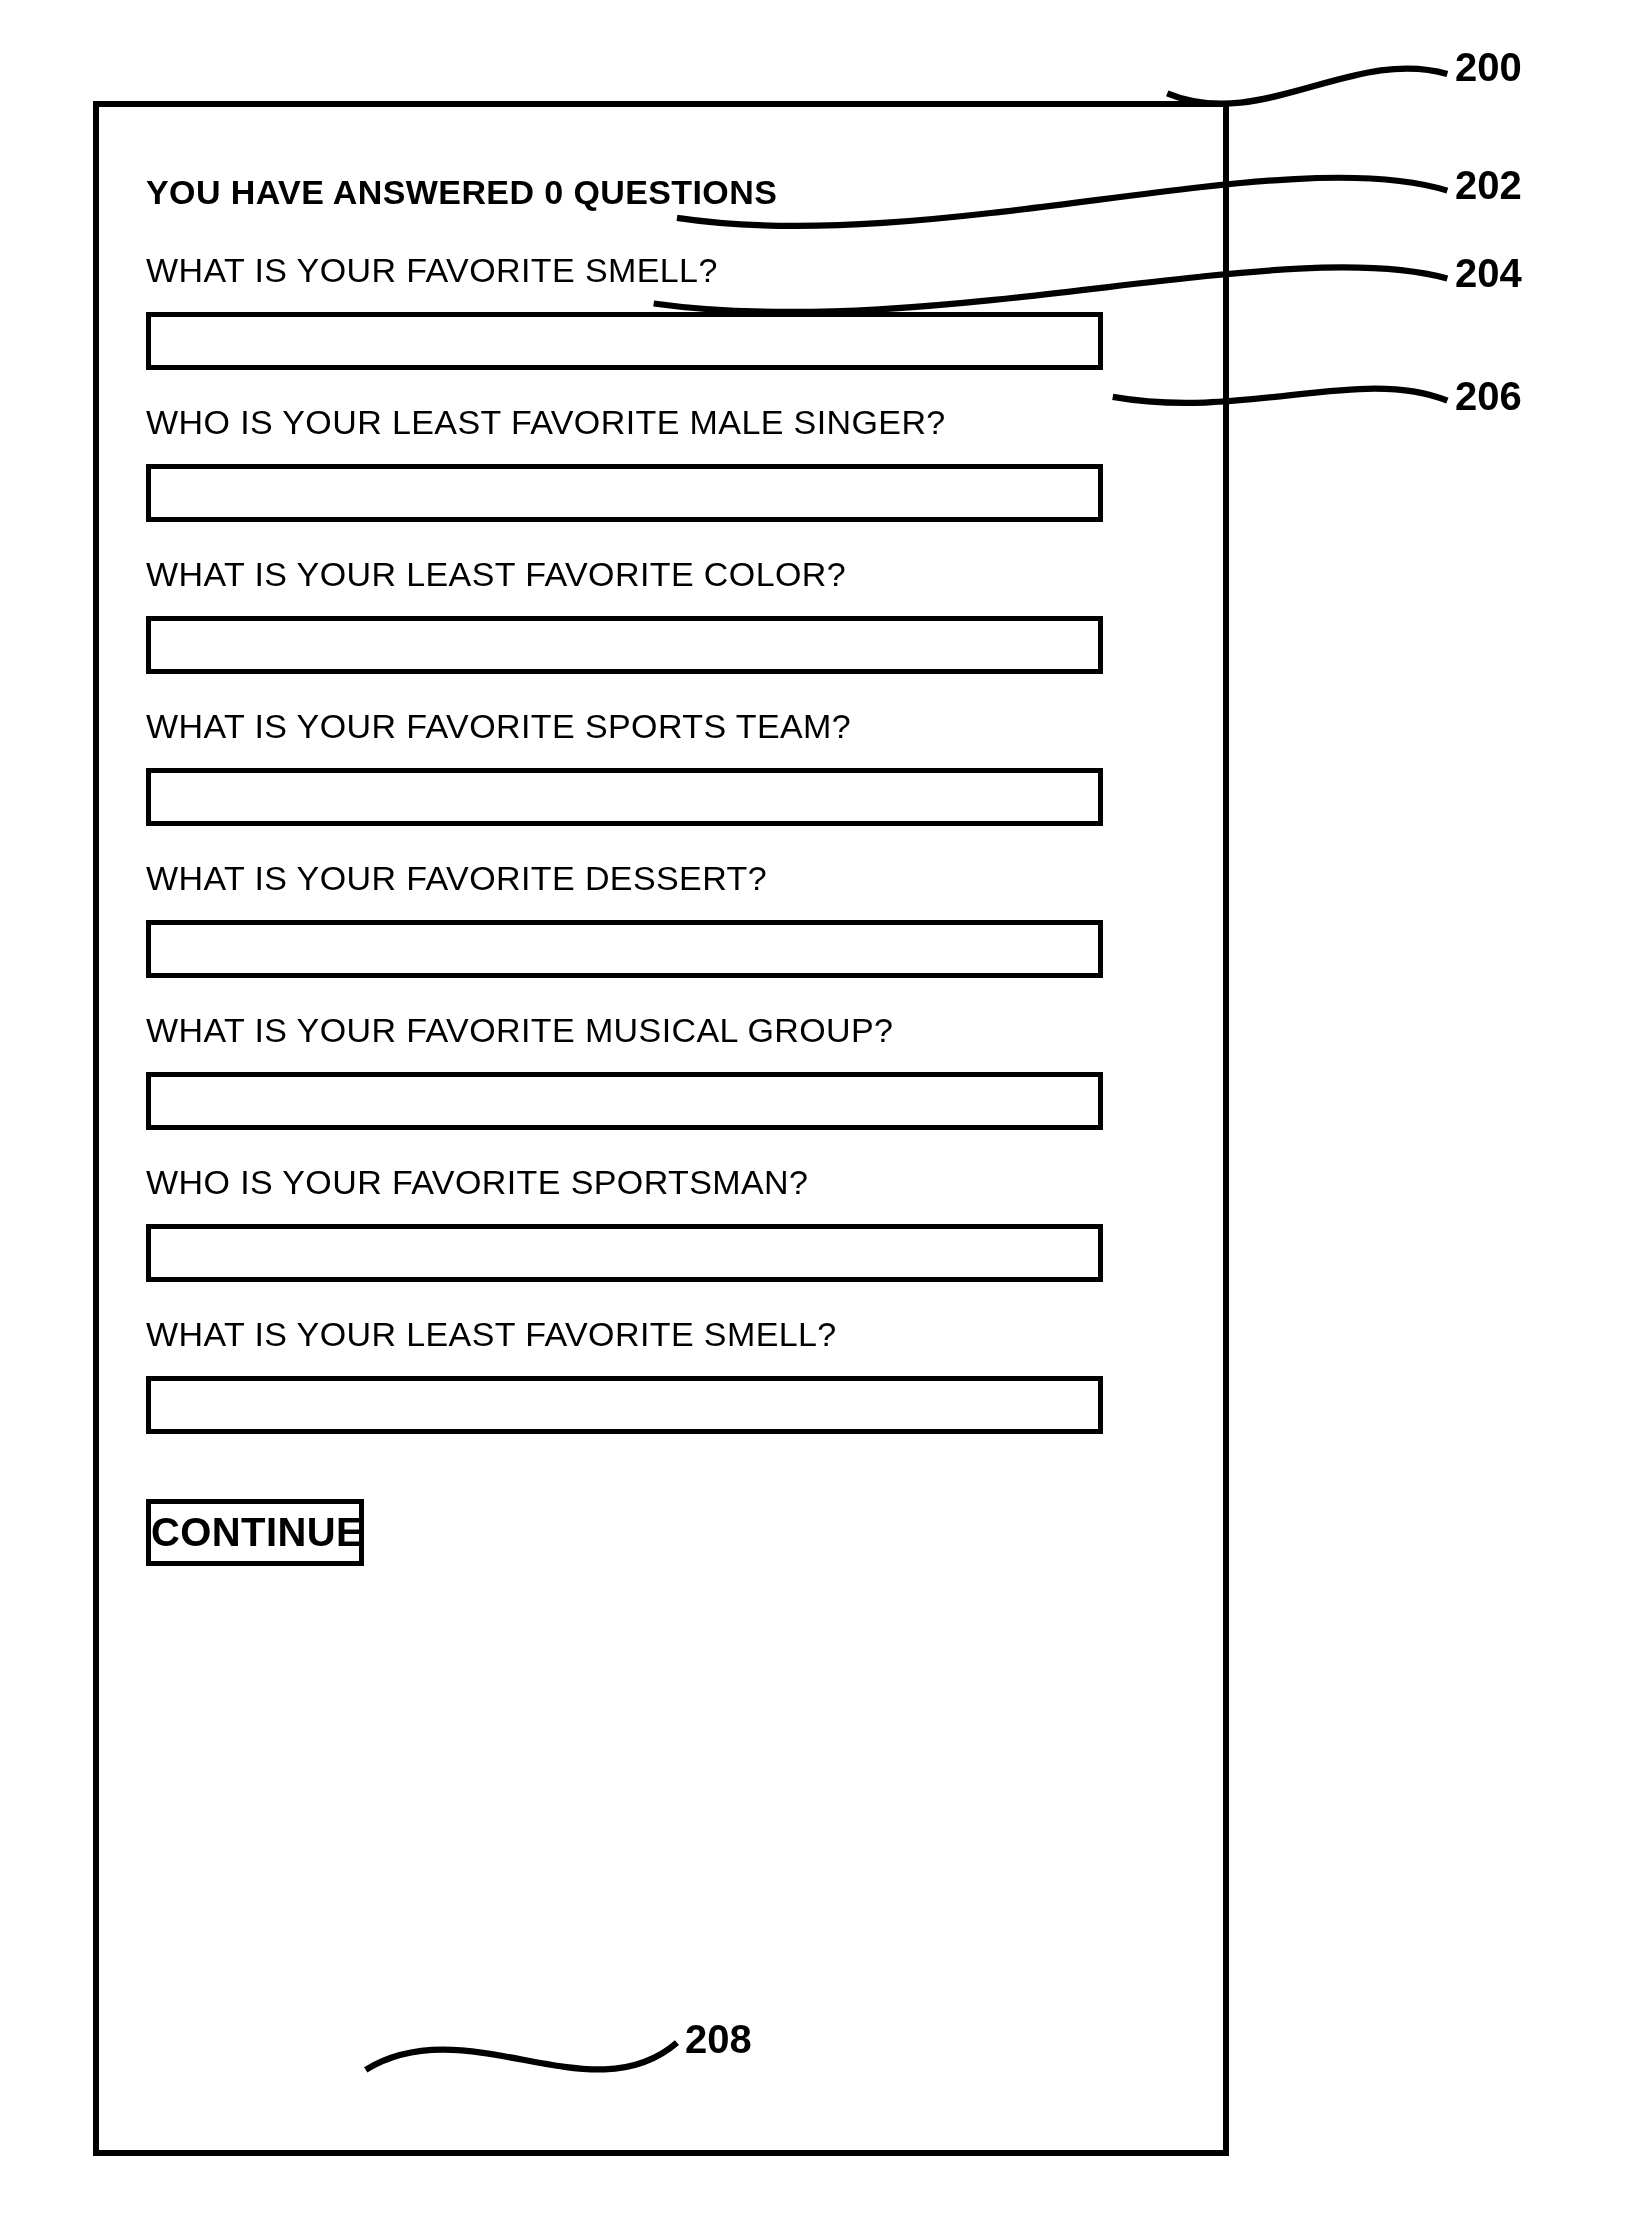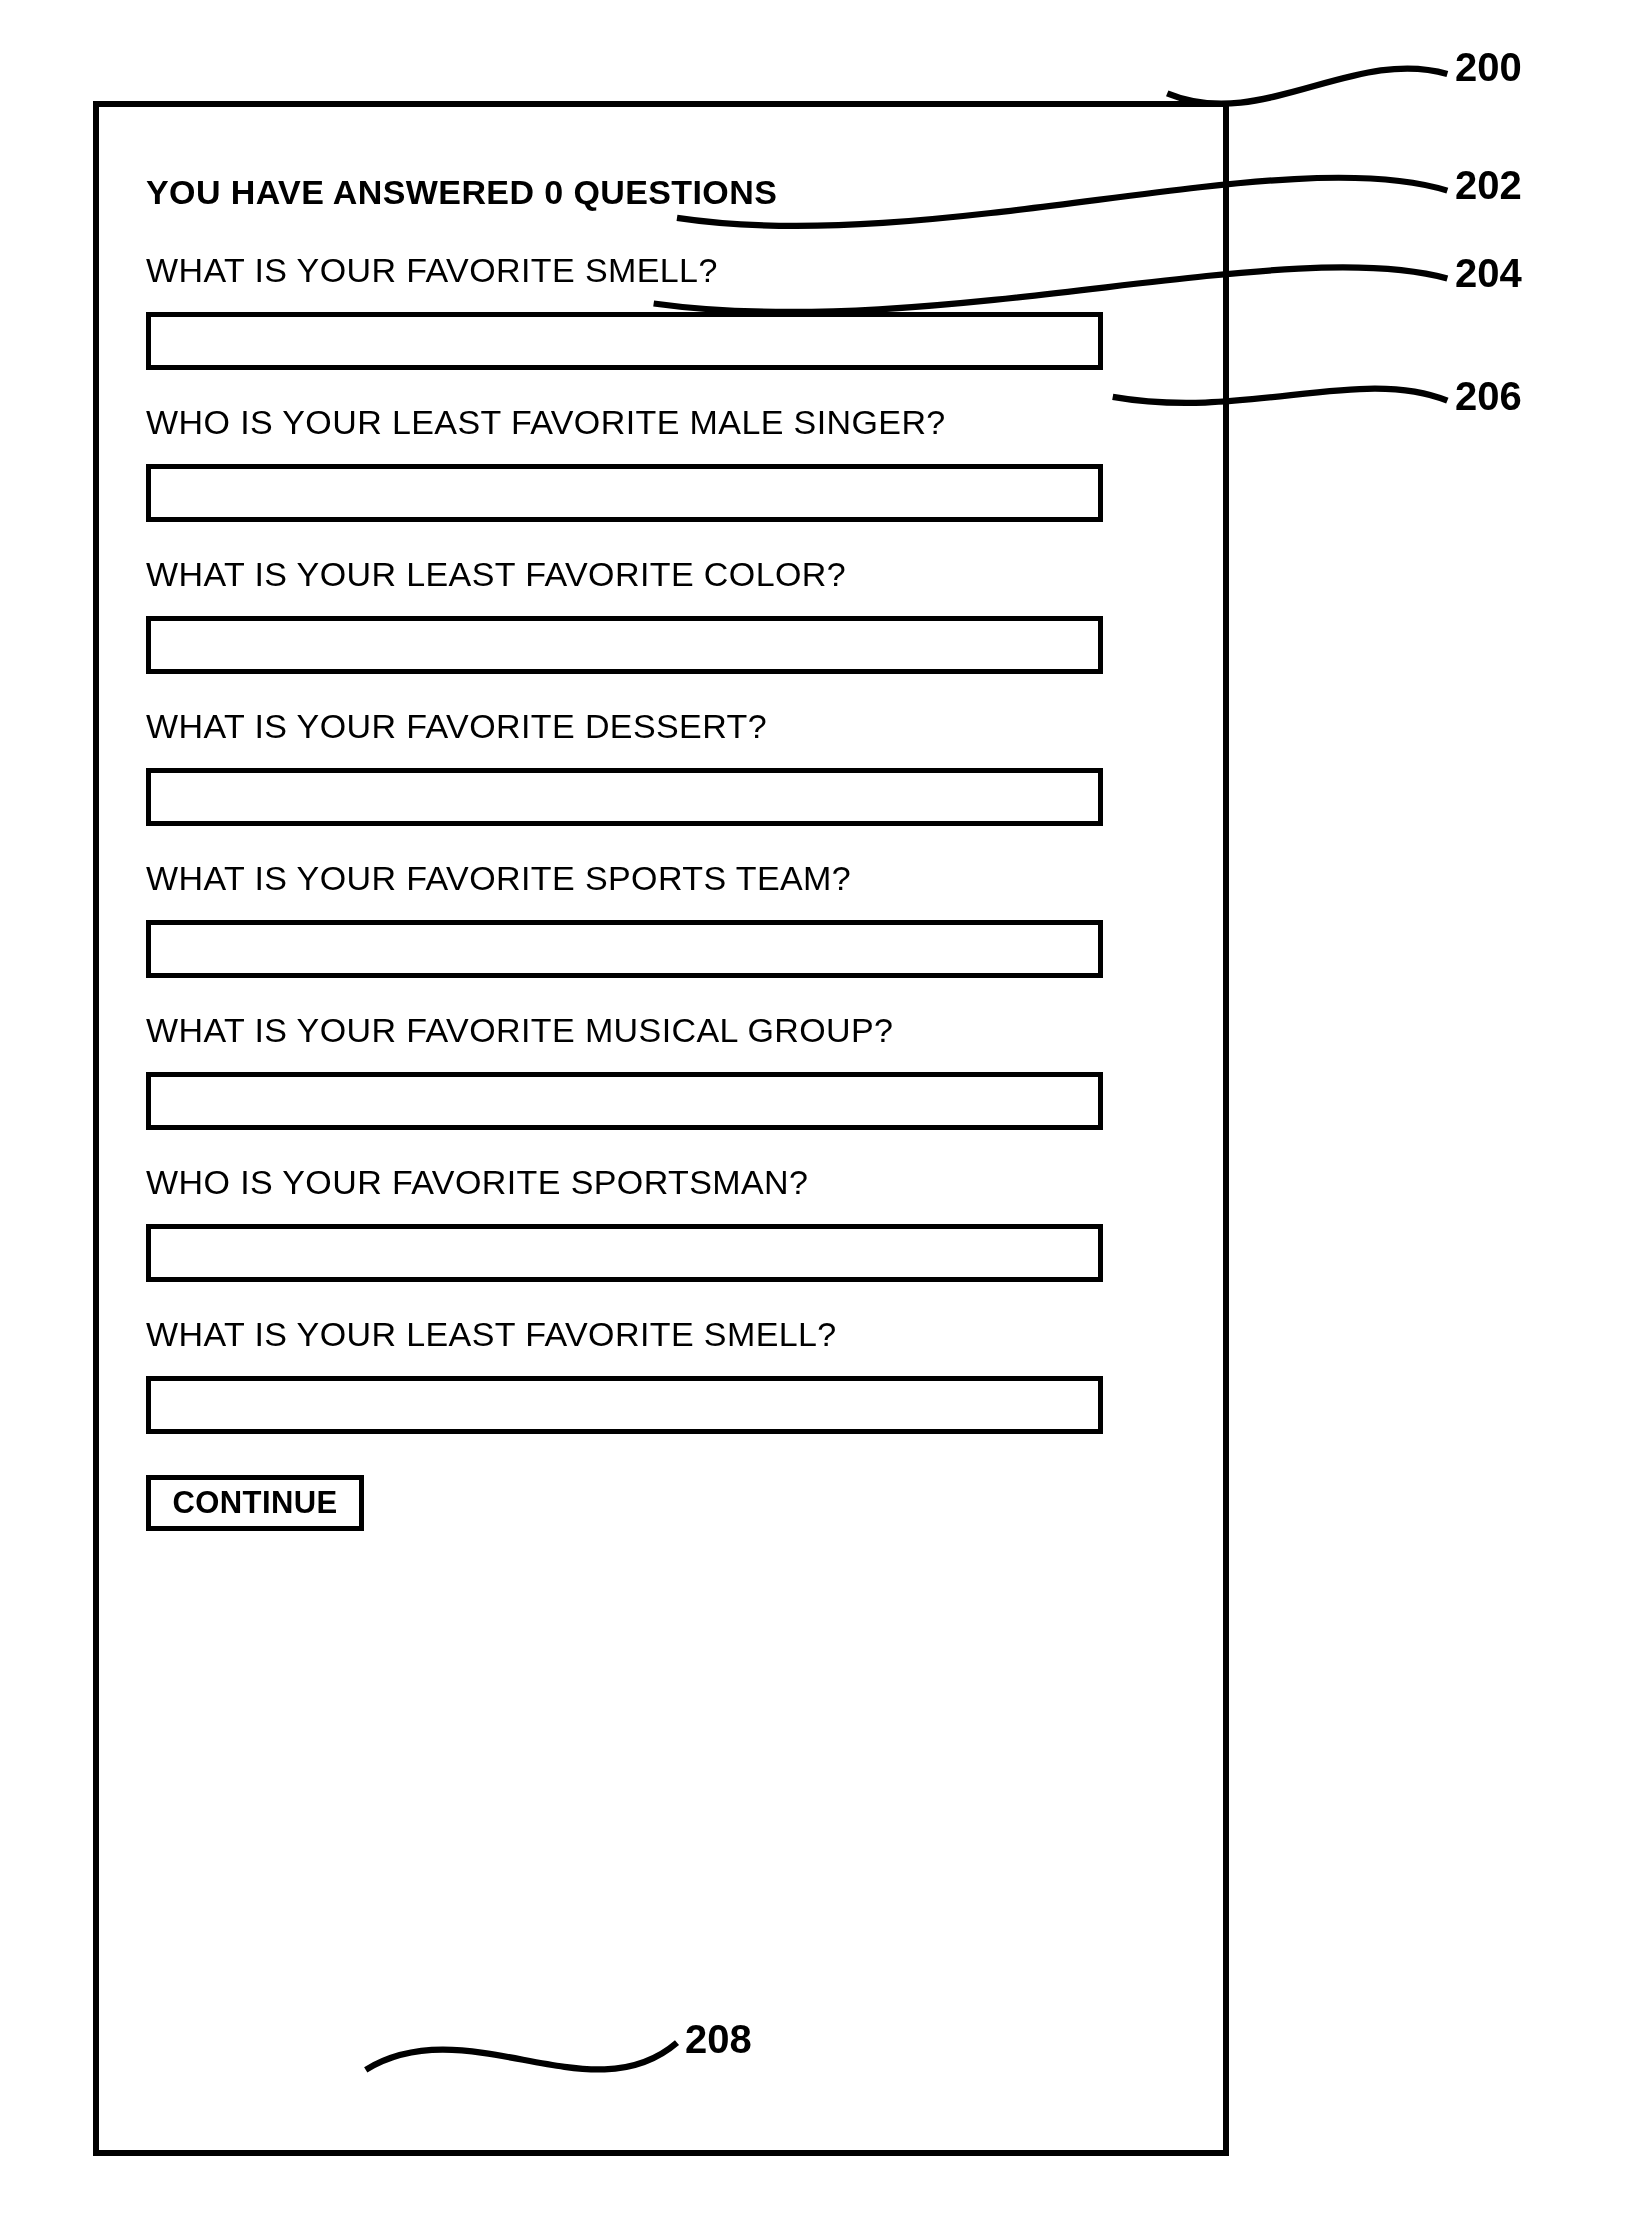--- a/index.html
+++ b/index.html
@@ -36,26 +36,26 @@
   .field {
     width: 957px;
     height: 58px;
     border: 5.4px solid #000;
     background: #fff;
     font-size: 31px;
     padding: 3.1px 9.3px;
     display: block;
   }
   .continue-btn {
-    margin-top: 8px;
+    margin-top: 32px;
     width: 218px;
-    height: 56px;
+    height: 67px;
     border: 5.4px solid #000;
     background: #fff;
-    font-size: 31px;
+    font-size: 40px;
     font-weight: 700;
     letter-spacing: 0.4px;
     cursor: pointer;
     text-align: center;
   }
   
   .callout {
     position: absolute;
     font-size: 40px;
     font-weight: 700;
@@ -78,25 +78,25 @@
       </div>
       <div class="qblock">
         <div class="qlabel">WHO IS YOUR LEAST FAVORITE MALE SINGER?</div>
         <input type="text" class="field" style="">
       </div>
       <div class="qblock">
         <div class="qlabel">WHAT IS YOUR LEAST FAVORITE COLOR?</div>
         <input type="text" class="field" style="">
       </div>
       <div class="qblock">
-        <div class="qlabel">WHAT IS YOUR FAVORITE DESSERT?</div>
+        <div class="qlabel">WHAT IS YOUR FAVORITE SPORTS TEAM?</div>
         <input type="text" class="field" style="">
       </div>
       <div class="qblock">
-        <div class="qlabel">WHAT IS YOUR FAVORITE SPORTS TEAM?</div>
+        <div class="qlabel">WHAT IS YOUR FAVORITE DESSERT?</div>
         <input type="text" class="field" style="">
       </div>
       <div class="qblock">
         <div class="qlabel">WHAT IS YOUR FAVORITE MUSICAL GROUP?</div>
         <input type="text" class="field" style="">
       </div>
       <div class="qblock">
         <div class="qlabel">WHO IS YOUR FAVORITE SPORTSMAN?</div>
         <input type="text" class="field" style="">
       </div>

